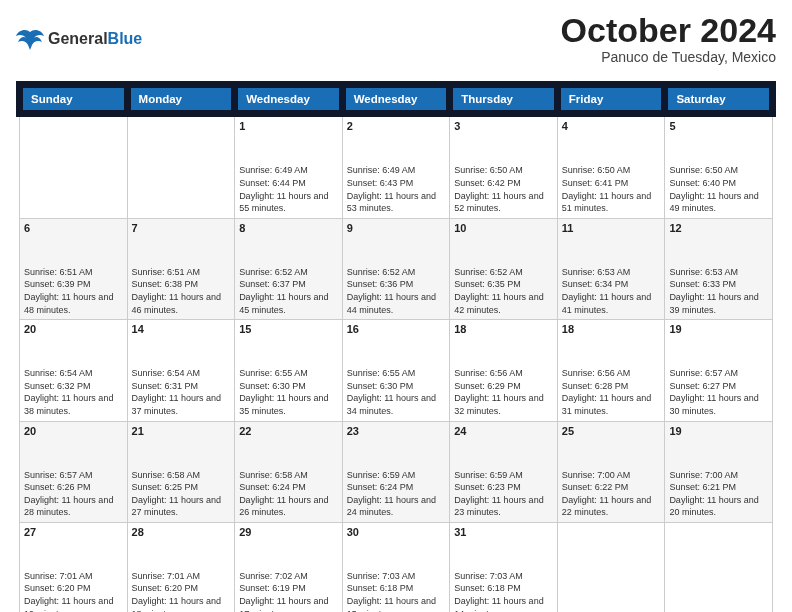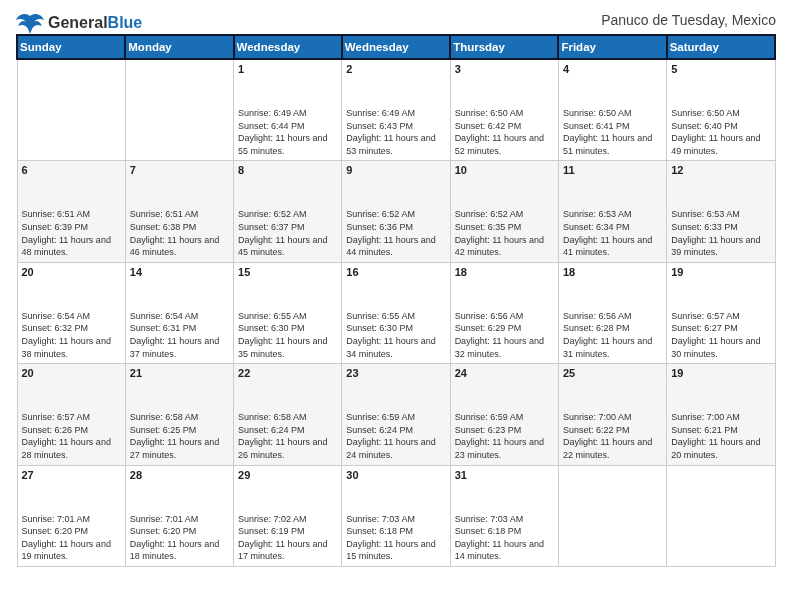--- a/index.html
+++ b/index.html
@@ -11,22 +11,22 @@
       overflow: hidden;
     }
     .page {
       width: 792px;
       height: 612px;
       padding: 12px 16px;
     }
     .header {
       display: flex;
       justify-content: space-between;
-      align-items: flex-start;
-      margin-bottom: 0;
+      align-items: center;
+      margin-bottom: 16px;
     }
     .logo {
       display: flex;
       align-items: center;
       gap: 4px;
     }
     .logo-bird {
       width: 28px;
       height: 22px;
     }
@@ -46,23 +46,23 @@
     .calendar {
       width: 100%;
       border-collapse: collapse;
       table-layout: fixed;
     }
     .calendar th {
       background: #1a6eb5;
       color: #fff;
       font-size: 11.5px;
       font-weight: bold;
-      padding: 5px 2px;
+      padding: 5px 8px;
       text-align: left;
-      border: 2px solid #0f172a;
+      border: 7px solid #0f172a;
     }
     .calendar td {
       border: 1px solid #ccc;
       vertical-align: top;
       padding: 3px 4px;
       font-size: 9.2px;
       color: #222;
       height: 82px;
       background: #fff;
     }
@@ -94,20 +94,21 @@
       <svg class="logo-bird" viewBox="0 0 28 22" xmlns="http://www.w3.org/2000/svg">
         <path d="M14 4 C10 0, 2 2, 0 8 C4 6, 8 7, 10 10 C8 8, 4 9, 2 14 C6 12, 10 13, 12 17 L14 22 L16 17 C18 13, 22 12, 26 14 C24 9, 20 8, 18 10 C20 7, 24 6, 28 8 C26 2, 18 0, 14 4Z" fill="#1a6eb5"></path>
       </svg>
       <div>
         <div style="font-size:16px; font-weight:bold; color:#333; line-height:1.1;">
           <span>General</span><span style="color:#1a6eb5;">Blue</span>
         </div>
       </div>
     </div>
     <div class="title-block">
+      <div class="month-title">October 2024</div>
       <div class="subtitle">Panuco de Tuesday, Mexico</div>
     </div>
   </div>
 
   <table class="calendar">
     <thead>
       <tr>
       <th>Sunday</th>
           <th>Monday</th>
           <th>Wednesday</th>

